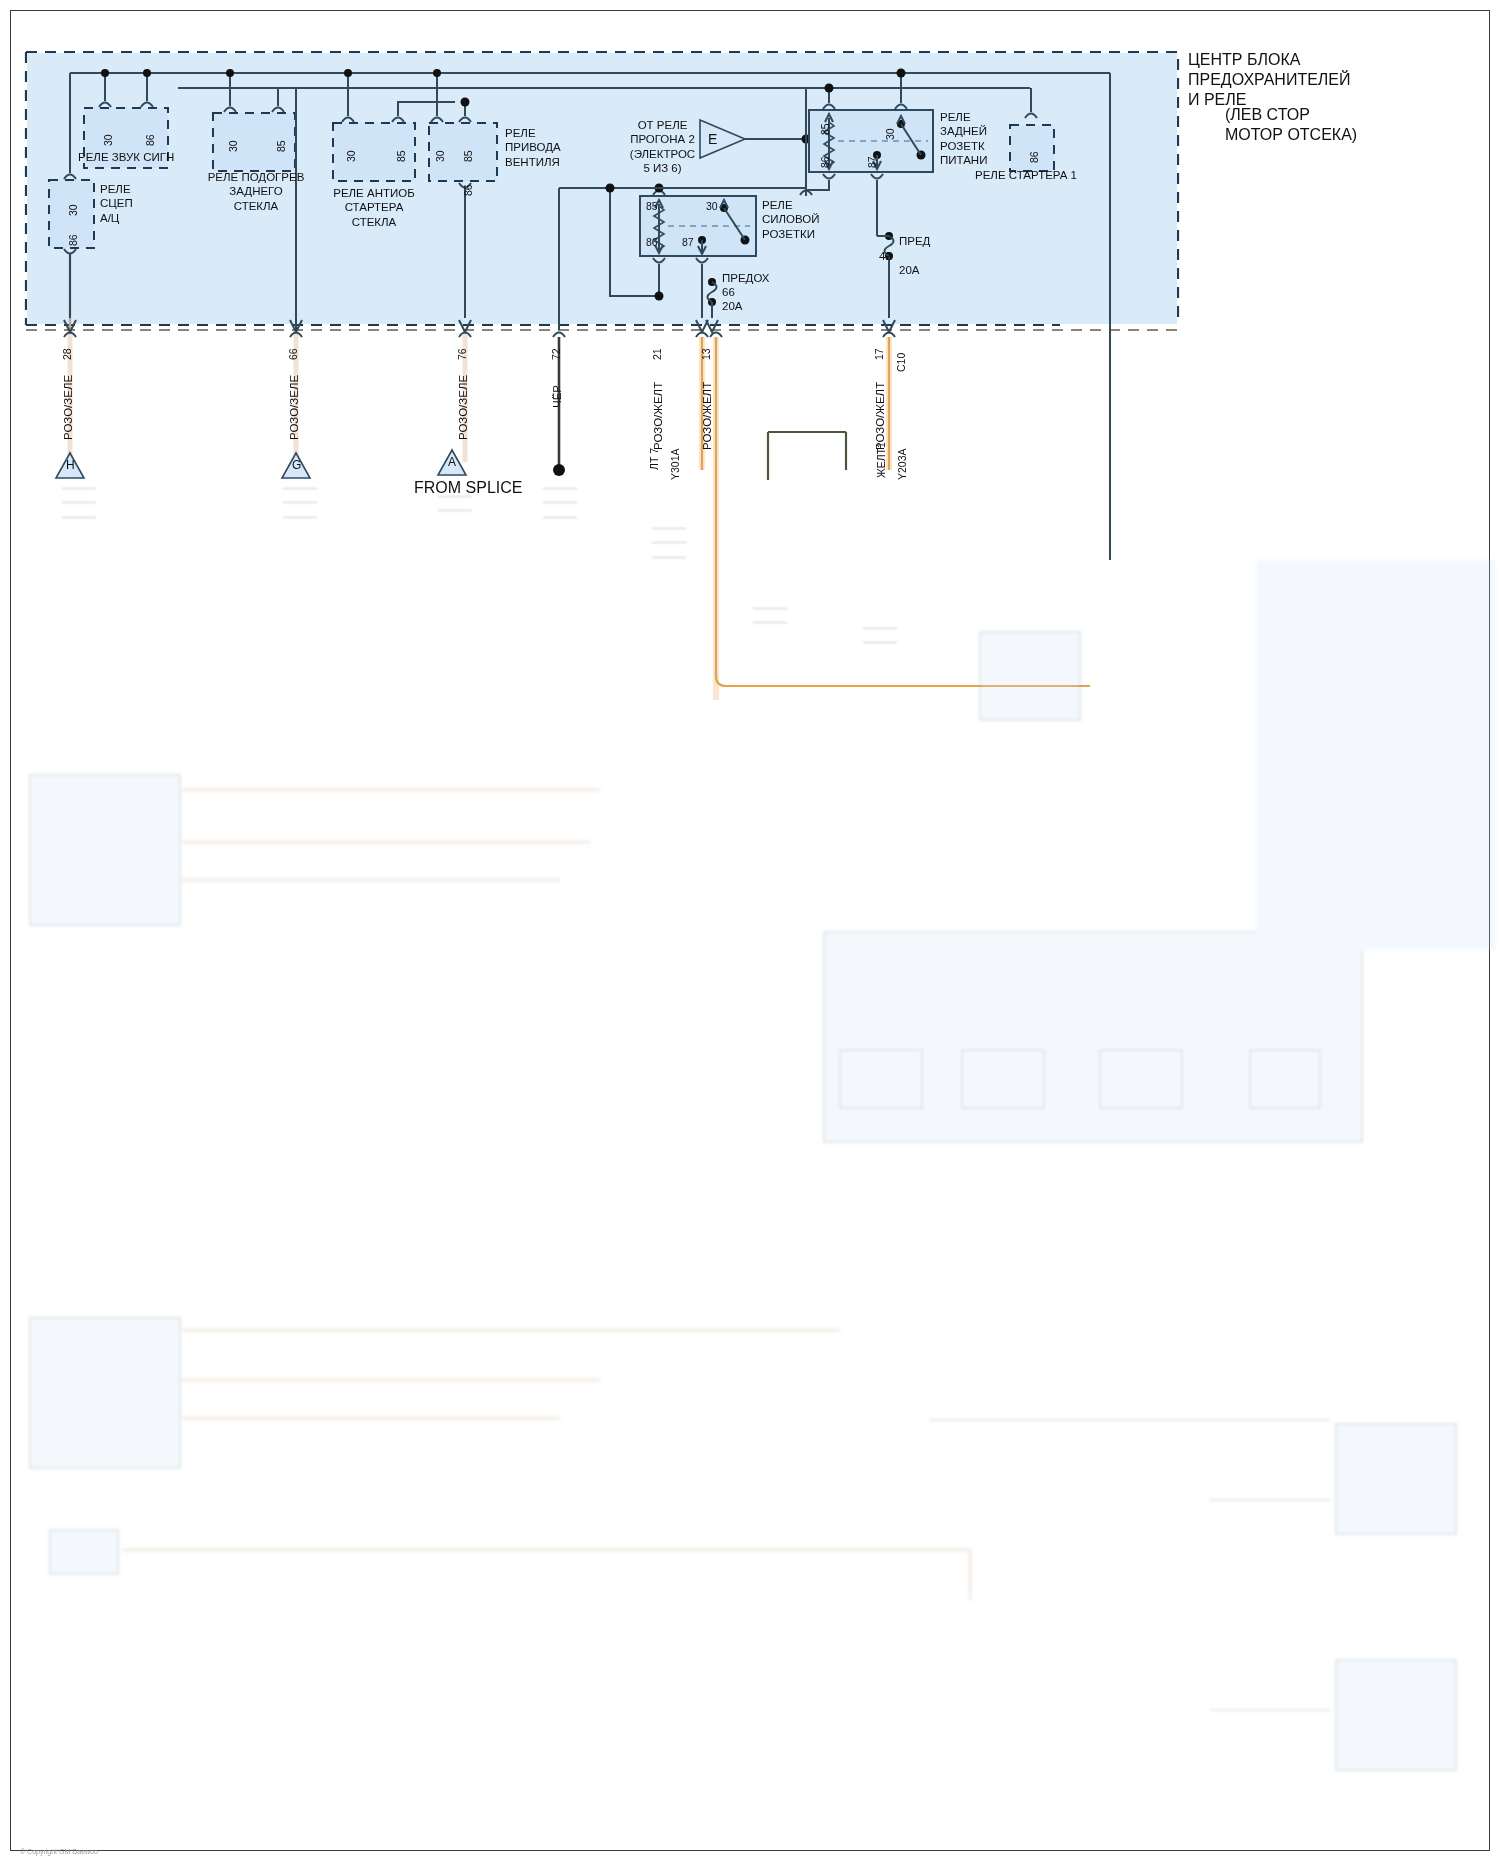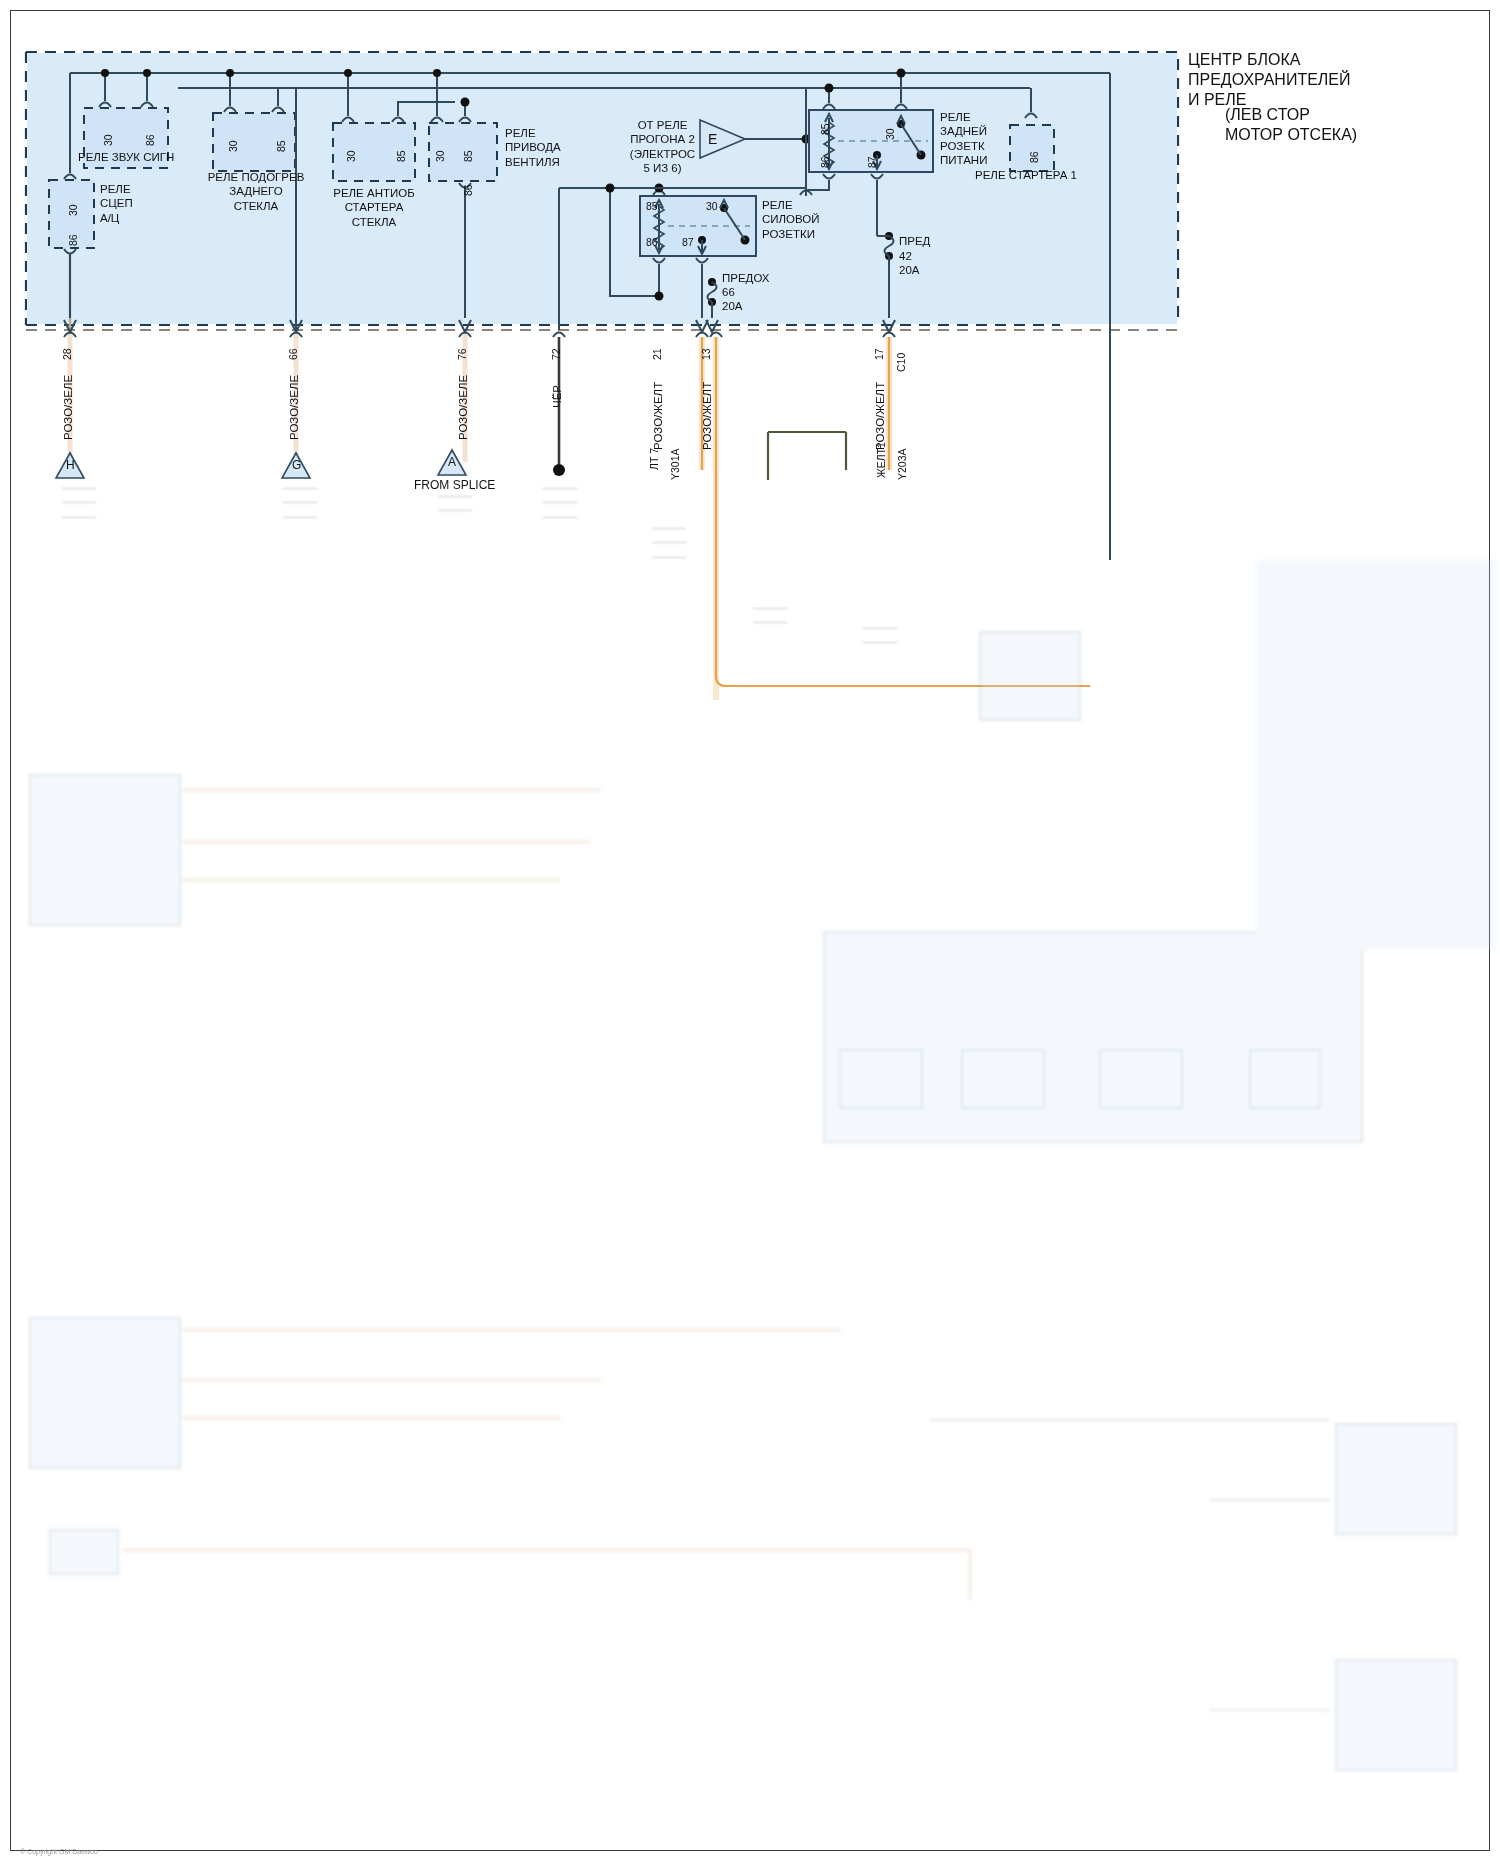--- a/index.html
+++ b/index.html
@@ -273,21 +273,21 @@
   <div class="lbl tiny vert" style="left:819px;top:135px;">85</div>
   <div class="lbl tiny vert" style="left:819px;top:168px;">86</div>
   <div class="lbl tiny vert" style="left:884px;top:140px;">30</div>
   <div class="lbl tiny vert" style="left:866px;top:168px;">87</div>
   <div class="lbl tiny vert" style="left:1028px;top:163px;">86</div>
 
   <div class="lbl" style="left:722px;top:271px;">ПРЕДОХ</div>
   <div class="lbl" style="left:722px;top:285px;">66</div>
   <div class="lbl" style="left:722px;top:299px;">20А</div>
   <div class="lbl" style="left:899px;top:234px;">ПРЕД</div>
-  <div class="lbl" style="left:899px;top:249px;">42</div>
+  <div class="lbl" style="left:879px;top:249px;">42</div>
   <div class="lbl" style="left:899px;top:263px;">20А</div>
 
   <div class="lbl tiny vert" style="left:61px;top:360px;">28</div>
   <div class="lbl vert" style="left:61px;top:440px;">РОЗО/ЗЕЛЕ</div>
   <div class="lbl tiny vert" style="left:287px;top:360px;">66</div>
   <div class="lbl vert" style="left:287px;top:440px;">РОЗО/ЗЕЛЕ</div>
   <div class="lbl tiny vert" style="left:456px;top:360px;">76</div>
   <div class="lbl vert" style="left:456px;top:440px;">РОЗО/ЗЕЛЕ</div>
   <div class="lbl tiny vert" style="left:550px;top:360px;">72</div>
   <div class="lbl vert" style="left:550px;top:408px;">ЧЁР</div>
@@ -300,21 +300,21 @@
 
   <div class="lbl tiny vert" style="left:669px;top:480px;">Y301A</div>
   <div class="lbl tiny vert" style="left:648px;top:470px;">ЛТ  7</div>
   <div class="lbl tiny vert" style="left:896px;top:480px;">Y203A</div>
   <div class="lbl tiny vert" style="left:875px;top:478px;">ЖЕЛТ1</div>
   <div class="lbl tiny vert" style="left:895px;top:372px;">C10</div>
 
   <div class="lbl" style="left:66px;top:458px;font-size:12px;">H</div>
   <div class="lbl" style="left:292px;top:458px;font-size:12px;">G</div>
   <div class="lbl" style="left:448px;top:455px;font-size:12px;">A</div>
-  <div class="lbl" style="left:414px;top:478px;font-size:12px;">FROM SPLICE</div>
+  <div class="lbl" style="left:414px;top:478px;font-size:16px;">FROM SPLICE</div>
 
   <div class="lbl faded" style="left:44px;top:480px;width:70px;text-align:center;">———<br>———<br>———</div>
   <div class="lbl faded" style="left:262px;top:480px;width:76px;text-align:center;">———<br>———<br>———</div>
   <div class="lbl faded" style="left:400px;top:488px;width:110px;text-align:center;">———<br>———</div>
   <div class="lbl faded" style="left:520px;top:480px;width:80px;text-align:center;">———<br>———<br>———</div>
   <div class="lbl faded" style="left:624px;top:520px;width:90px;text-align:center;">———<br>———<br>———</div>
   <div class="lbl faded" style="left:730px;top:600px;width:80px;text-align:center;">———<br>———</div>
   <div class="lbl faded" style="left:840px;top:620px;width:80px;text-align:center;">———<br>———</div>
 
   <div class="footnote">© Copyright GM Daewoo</div>

